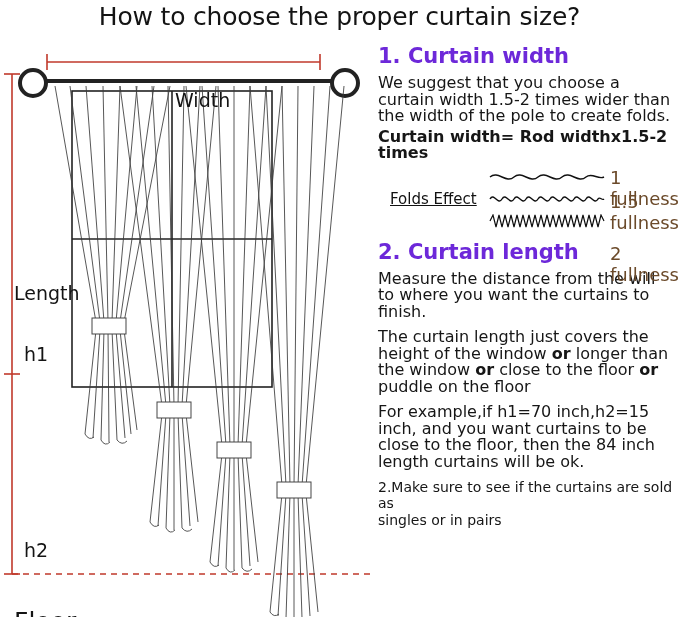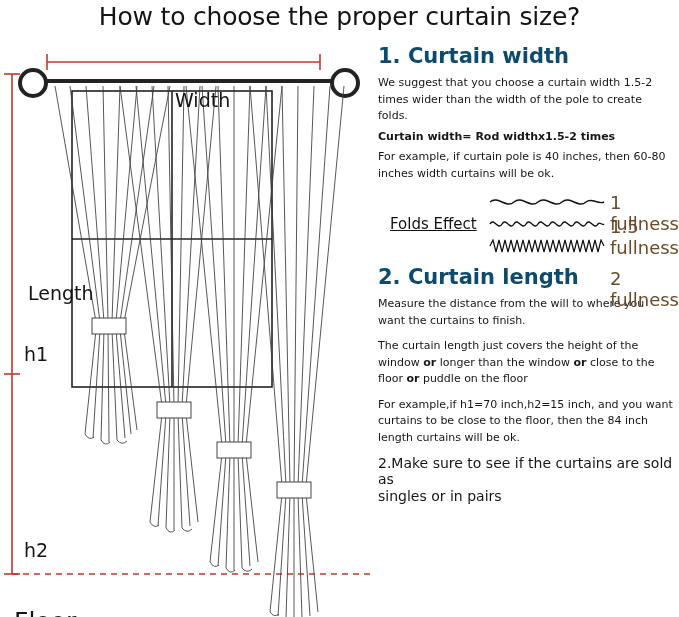--- a/index.html
+++ b/index.html
@@ -41,44 +41,44 @@
   #diagram svg {
     display: block;
   }
   .dim-label {
     position: absolute;
     font-size: 19px;
     color: #141414;
     margin-top: 13px;
   }
   .lbl-width  { left: 175px; top: 42px; }
-  .lbl-length { left: 14px;  top: 235px; padding-left: 14px; }
+  .lbl-length { left: 14px;  top: 235px; }
   .lbl-h1     { left: 24px;  top: 296px; text-align: center; }
   .lbl-h2     { left: 24px;  top: 492px; }
   .lbl-floor  { left: 14px;  top: 560px; font-size: 25px; }
   
   #right {
     position: absolute;
     left: 378px;
     top: 44px;
     width: 296px;
   }
   .h-sec {
     font-size: 21px;
-    color: #0c4a6e;
+    color: #6d28d9;
     margin: 0 0 6px 0;
     line-height: 1.2;
   }
   .h-note {
     font-size: 21px;
     color: #141414;
     margin: 4px 0 3px 0;
   }
   .p {
-    font-size: 11px;
+    font-size: 16px;
     line-height: 16.5px;
     color: #161616;
     margin: 0 0 9px 0;
   }
   .p.tight { margin-bottom: 4px; }
   .b { font-weight: bold; }
   .folds-wrap {
     position: relative;
     height: 66px;
     margin: 2px 0 8px 0;
@@ -174,21 +174,20 @@
     <div class="dim-label lbl-h2">h2</div>
     <div class="dim-label lbl-floor">Floor</div>
   </div>
 
   <div id="right">
 
     <div>
       <h2 class="h-sec">1. Curtain width</h2>
       <p class="p tight">We suggest that you choose a curtain width 1.5-2 times wider than the width of the pole to create folds.</p>
       <p class="p tight b">Curtain width= Rod widthx1.5-2 times</p>
-      <p class="p">For example, if curtain pole is 40 inches, then 60-80 inches width curtains will be ok.</p>
 
       <div class="folds-wrap">
         <div class="folds-label">Folds Effect</div>
 
         <svg class="fold-svg fs1" width="118" height="14" viewBox="0 0 118 14">
           <path d="M2 7 C10 0, 18 14, 26 7 C34 0, 42 14, 50 7 C58 0, 66 14, 74 7 C82 0, 90 14, 98 7 C104 2, 110 10, 116 7" stroke="#111" stroke-width="1.4" fill="none"></path>
         </svg>
         <div class="fold-row-label fl1">1 fullness</div>
 
         <svg class="fold-svg fs2" width="118" height="14" viewBox="0 0 118 14">

